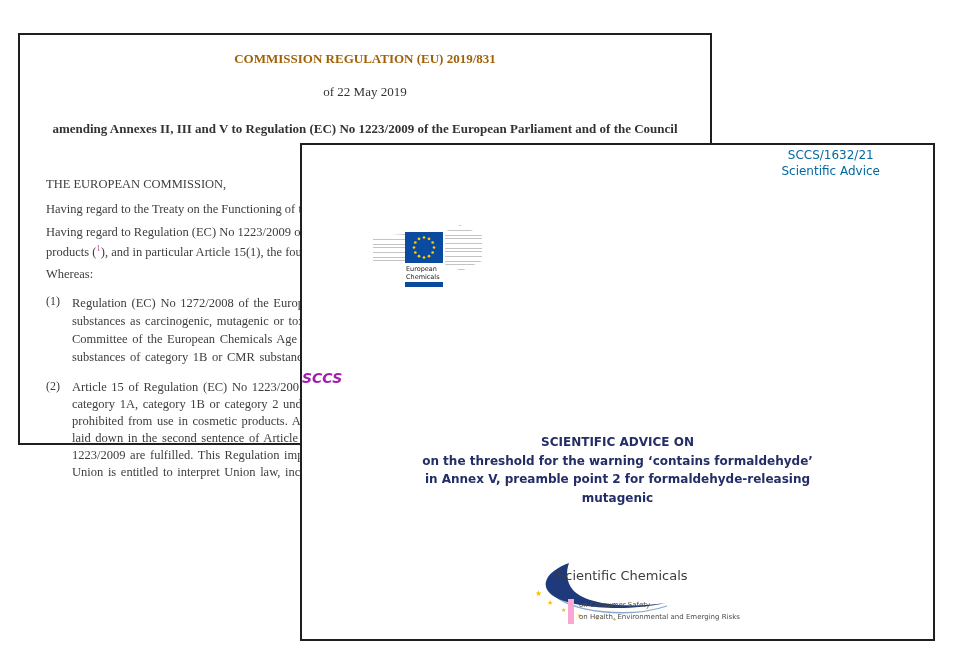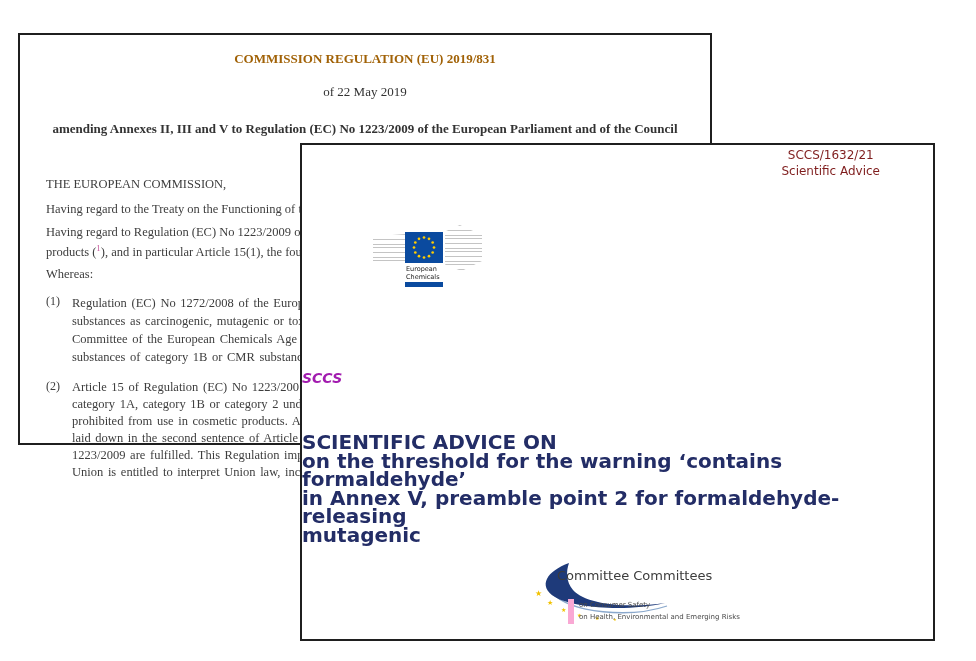--- a/index.html
+++ b/index.html
@@ -42,22 +42,22 @@
   .hatch-right{left:72px;top:0;width:37px;height:46px;
                clip-path:polygon(0 14%,40% 0,100% 22%,100% 78%,45% 100%,0 86%);}
   .ec-flag{position:absolute;left:32px;top:7px;width:38px;height:31px;}
   .ec-label{position:absolute;left:33px;top:41px;font-size:6.5px;line-height:1.2;color:#222;}
   .ec-bar{position:absolute;left:32px;top:57px;width:38px;height:5px;}
   
   .d2-committee{position:absolute;top:193px;left:0;right:0;text-align:center;
                 font-weight:bold;font-size:14.5px;color:#0d0d0d;}
   .d2-sccs{position:absolute;top:225px;left:0;right:0;text-align:left;
            font-weight:bold;font-size:14px;color:#a21caf;font-style:italic;}
-  .d2-title{position:absolute;top:288px;left:0;right:0;
-            font-weight:bold;font-size:20px;line-height:18.5px;}
+  .d2-title{position:absolute;top:288px;left:0;right:0;text-align:center;
+            font-weight:bold;font-size:12px;line-height:18.5px;}
   
   .sc-logo{position:absolute;left:233px;top:417px;width:210px;height:68px;}
   .sc-swoosh{position:absolute;left:0;top:0;}
   .sc-title{position:absolute;left:22px;top:6px;font-size:13px;color:#3c3c3c;white-space:nowrap;}
   .sc-subs{position:absolute;left:33px;top:37px;border-left:6px solid #f9a8d4;
            padding-left:5px;font-size:7px;line-height:1.75;color:#4a4a4a;white-space:nowrap;}
 </style>
 </head>
 <body>
 
@@ -92,21 +92,21 @@
         <div class="d1-line pline">laid down in the second sentence of Article</div>
         <div class="d1-line pline">1223/2009 are fulfilled. This Regulation imple</div>
         <div class="d1-line pline">Union is entitled to interpret Union law, includ</div>
       </div>
     </div>
   </div>
 </div>
 
 <div class="doc" id="doc2">
 
-  <div class="d2-ref" style="color:#7f1d1d;text-align:center;">
+  <div class="d2-ref" style="color:#0369a1;text-align:center;">
     <div>SCCS/1632/21</div>
     <div>Scientific Advice</div>
   </div>
 
   <div class="ec-logo">
     <div class="hatch hatch-left"></div>
     <div class="hatch hatch-right"></div>
     <div class="ec-flag">
       <svg width="38" height="31" viewBox="0 0 38 31">
         <rect x="0" y="0" width="38" height="31" fill="#0a4a9f"></rect>
@@ -148,19 +148,19 @@
       <path d="M34,1 C12,9 2,24 20,35 C38,46 92,50 130,41 C98,46 52,44 38,28 C31,20 31,9 34,1 Z" fill="#1e3a7a"></path>
       <g fill="#f2c200" font-family="DejaVu Sans">
         <text x="0" y="34" font-size="8">★</text>
         <text x="12" y="43" font-size="7">★</text>
         <text x="26" y="50" font-size="6">★</text>
         <text x="42" y="55" font-size="5">★</text>
         <text x="60" y="58" font-size="5">★</text>
         <text x="78" y="59" font-size="4">★</text>
       </g>
     </svg>
-    <div class="sc-title">Committee Committees</div>
+    <div class="sc-title">Scientific Chemicals</div>
     <div class="sc-subs">
       <div>on Consumer Safety</div>
       <div>on Health, Environmental and Emerging Risks</div>
     </div>
   </div>
 </div>
 
 </body></html>

